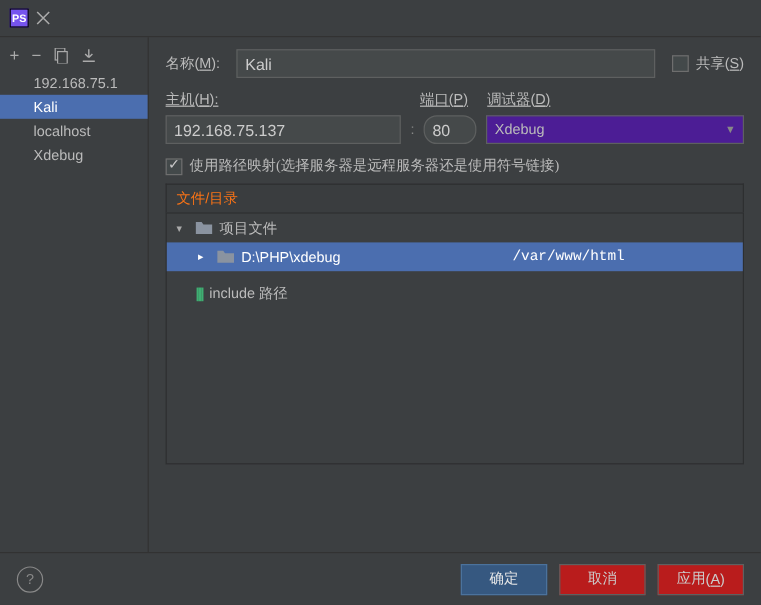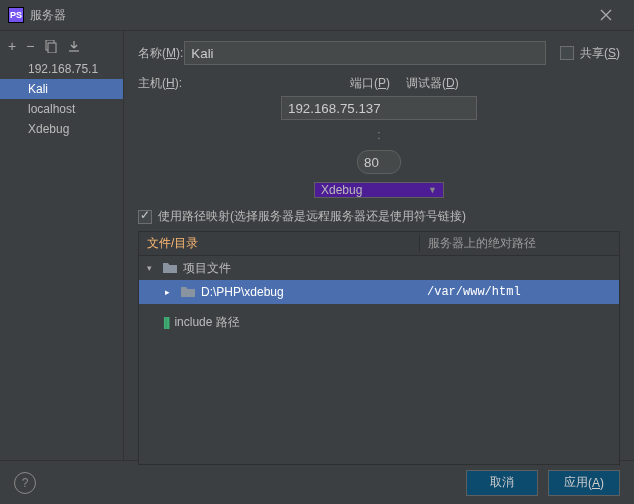--- a/index.html
+++ b/index.html
@@ -36,53 +36,53 @@
   .toolbar span{color:#aaa; font-size:14px; line-height:1;}
   .list { flex:1; }
   .list-item{
     padding:3px 4px 3px 28px; color:#bbb; cursor:default;
   }
   .list-item.selected{
     background:#4b6eaf; color:#fff;
   }
   .main{ flex:1; padding:10px 14px 0 14px; }
   .row{ display:flex; align-items:center; margin-bottom:10px;}
-  .lbl{ color:#bbb; margin-right:1px;}
+  .lbl{ color:#bbb; margin-right:14px;}
   .u{ text-decoration: underline; }
   .input{
     background:#45494a; border:1px solid #5e6060;
     color:#ccc; padding:3px 6px; height:24px;
   }
   .name-input{ flex:1; }
   .chk{
     width:14px;height:14px;border:1px solid #6e6e6e;
     background:#43494a; margin:0 6px 0 14px;
   }
   .chk.checked{
     background:#43494a; position:relative;
   }
   .chk.checked::after{
     content:"✓"; position:absolute; top:-3px; left:1px;
     color:#c9c9c9; font-size:12px;
   }
   .hostrow .lbl2{ display:inline-block;}
-  .hostgrid{ display:flex; align-items:center; gap:8px;flex-direction:column;}
+  .hostgrid{ display:flex; align-items:center; gap:8px;}
   .hostgrid .colon{color:#888;}
   .select{
     background:#4c1d95;border:1px solid #5e6060;height:24px;
     display:flex;align-items:center;justify-content:space-between;
     padding:0 6px;color:#bbb;min-width:130px;
   }
   .tri{font-size:9px;color:#888;}
-  .mapchk-row{display:flex;align-items:center;margin:6px 0 6px 0;}
+  .mapchk-row{display:flex;align-items:center;margin:6px 0 6px 0;font-family:Liberation Serif, serif;}
   .tree-head{
     display:flex;background:#3a3d3f;border:1px solid #2d2f30;
     border-bottom:none;height:24px;align-items:center;
   }
-  .tree-head .col1{flex:1;padding-left:8px;color:#fdba74;}
+  .tree-head .col1{flex:1;padding-left:8px;color:#f97316;}
   .tree-head .col2{width:200px;padding-left:8px;color:#9a9a9a;border-left:1px solid #2d2f30;}
   .tree-body{
     border:1px solid #2d2f30;height:210px;background:#3c3f41;
   }
   .tree-row{
     display:flex;align-items:center;height:24px;padding-left:8px;
   }
   .tree-row .c1{flex:1;display:flex;align-items:center;gap:6px;}
   .tree-row .c2{width:200px;padding-left:8px;color:#ddd;font-family:Liberation Mono, monospace;}
   .tree-row.sel{ background:#4b6eaf; color:#fff;}
@@ -96,32 +96,31 @@
     height:44px;display:flex;align-items:center;
     padding:0 14px;gap:10px;border-top:1px solid #323232;
   }
   .help{
     width:22px;height:22px;border:1.5px solid #888;border-radius:50%;
     display:flex;align-items:center;justify-content:center;color:#888;
   }
   .spacer{flex:1;}
   .btn{
     min-width:72px;height:26px;border:1px solid #5e6060;
-    background:#0c4a6e;color:#ccc;display:flex;
+    background:#b91c1c;color:#ccc;display:flex;
     align-items:center;justify-content:center;padding:0 12px;
   }
   .btn.primary{background:#365880;border-color:#4b729c;color:#e6e6e6;}
   svg{display:block;}
 </style>
 </head>
 <body>
 
 <div class="titlebar">
   <div class="ps-logo">PS</div>
-  <div class="title">服务器</div>
   <div class="close-x">
     <svg width="12" height="12" viewBox="0 0 12 12">
         <path d="M1 1 L11 11 M11 1 L1 11" stroke="#aaa" stroke-width="1.3"></path>
       </svg>
   </div>
 </div>
 
 <div class="body">
   <div class="sidebar">
     <div class="toolbar">
@@ -153,21 +152,21 @@
       <span class="lbl">
         <span>名称</span>(<span class="u">M</span>):
       </span>
       <input class="input name-input" value="Kali" style="">
       <div class="chk"></div>
       <span>
         <span>共享</span>(<span class="u">S</span>)
       </span>
     </div>
 
-    <div class="row hostrow" style="margin-bottom:4px;">
+    <div class="row hostrow" style="margin-bottom:4px;text-decoration:underline;">
       <span class="lbl2" style="width:212px;">
         <span>主机</span>(<span class="u">H</span>):
       </span>
       <span class="lbl2" style="width:56px;">
         <span>端口</span>(<span class="u">P</span>)
       </span>
       <span class="lbl2">
         <span>调试器</span>(<span class="u">D</span>)
       </span>
     </div>
@@ -182,21 +181,20 @@
       </div>
     </div>
 
     <div class="mapchk-row">
       <div class="chk checked" style="margin-left:0;"></div>
       <span>使用路径映射(选择服务器是远程服务器还是使用符号链接)</span>
     </div>
 
     <div class="tree-head">
       <div class="col1">文件/目录</div>
-      <div class="col2">服务器上的绝对路径</div>
     </div>
     <div class="tree-body" id="tree-body">
         <div class="tree-row">
           <div class="c1" style="padding-left: 0px;">
             <span class="arrow">▾</span>
             <span class="folder">
               <svg width="14" height="12" viewBox="0 0 14 12">
                 <path d="M0 1h5l1.5 2H14v8H0z" fill="#8a93a0"></path>
               </svg>
             </span>
@@ -224,19 +222,22 @@
           </div>
           <div class="c2"></div>
         </div>
       </div>
   </div>
 </div>
 
 <div class="footer">
   <div class="help">?</div>
   <div class="spacer"></div>
+  <div class="btn primary">
+      <span>确定</span>
+    </div>
   <div class="btn">
       <span>取消</span>
     </div>
   <div class="btn">
     <span>应用</span>(<span class="u">A</span>)
   </div>
 </div>
 
 </body></html>

